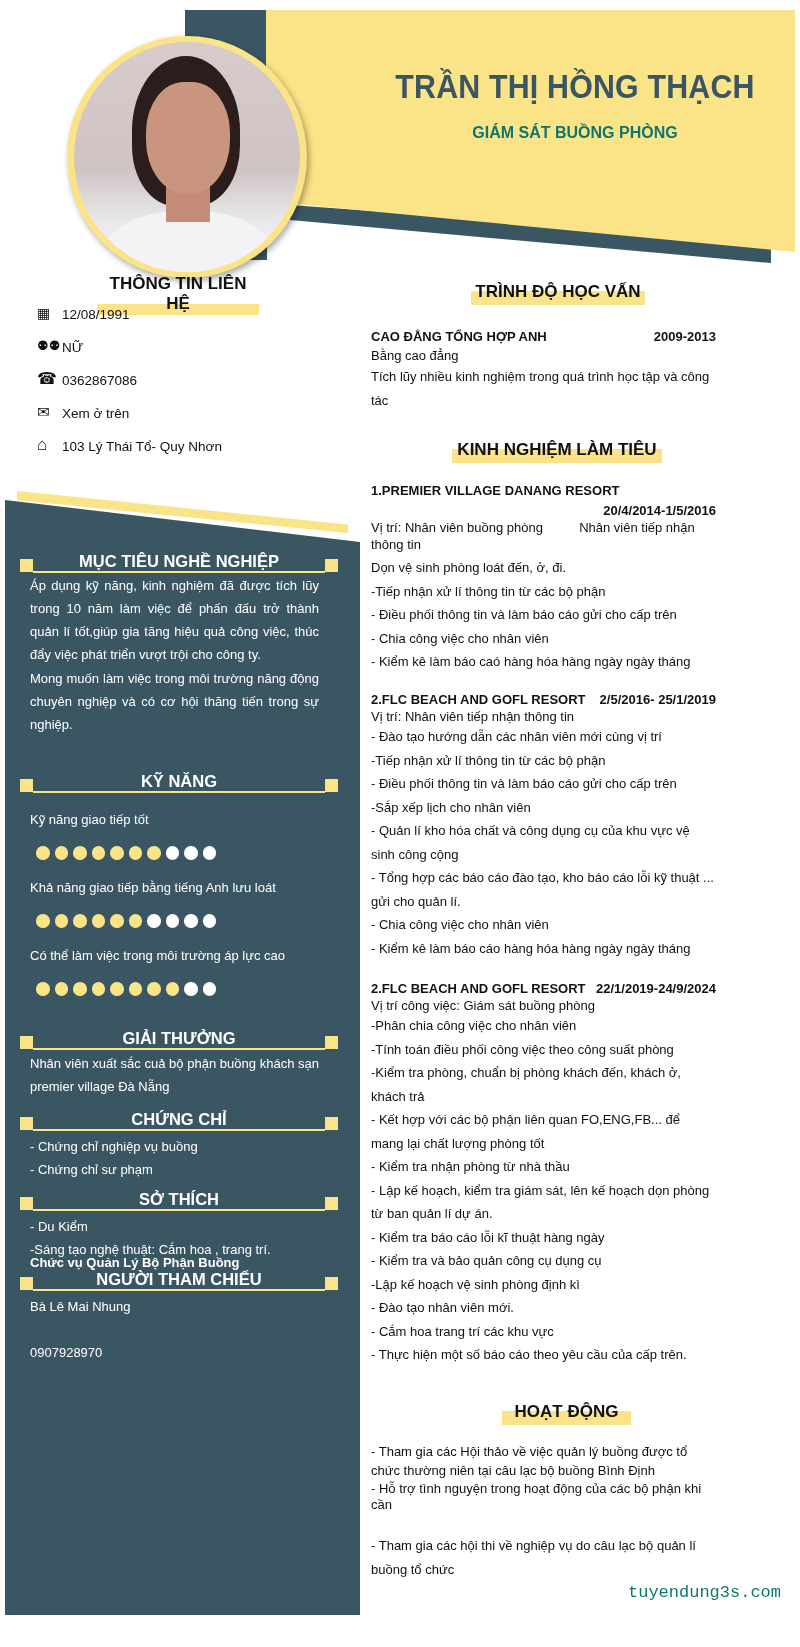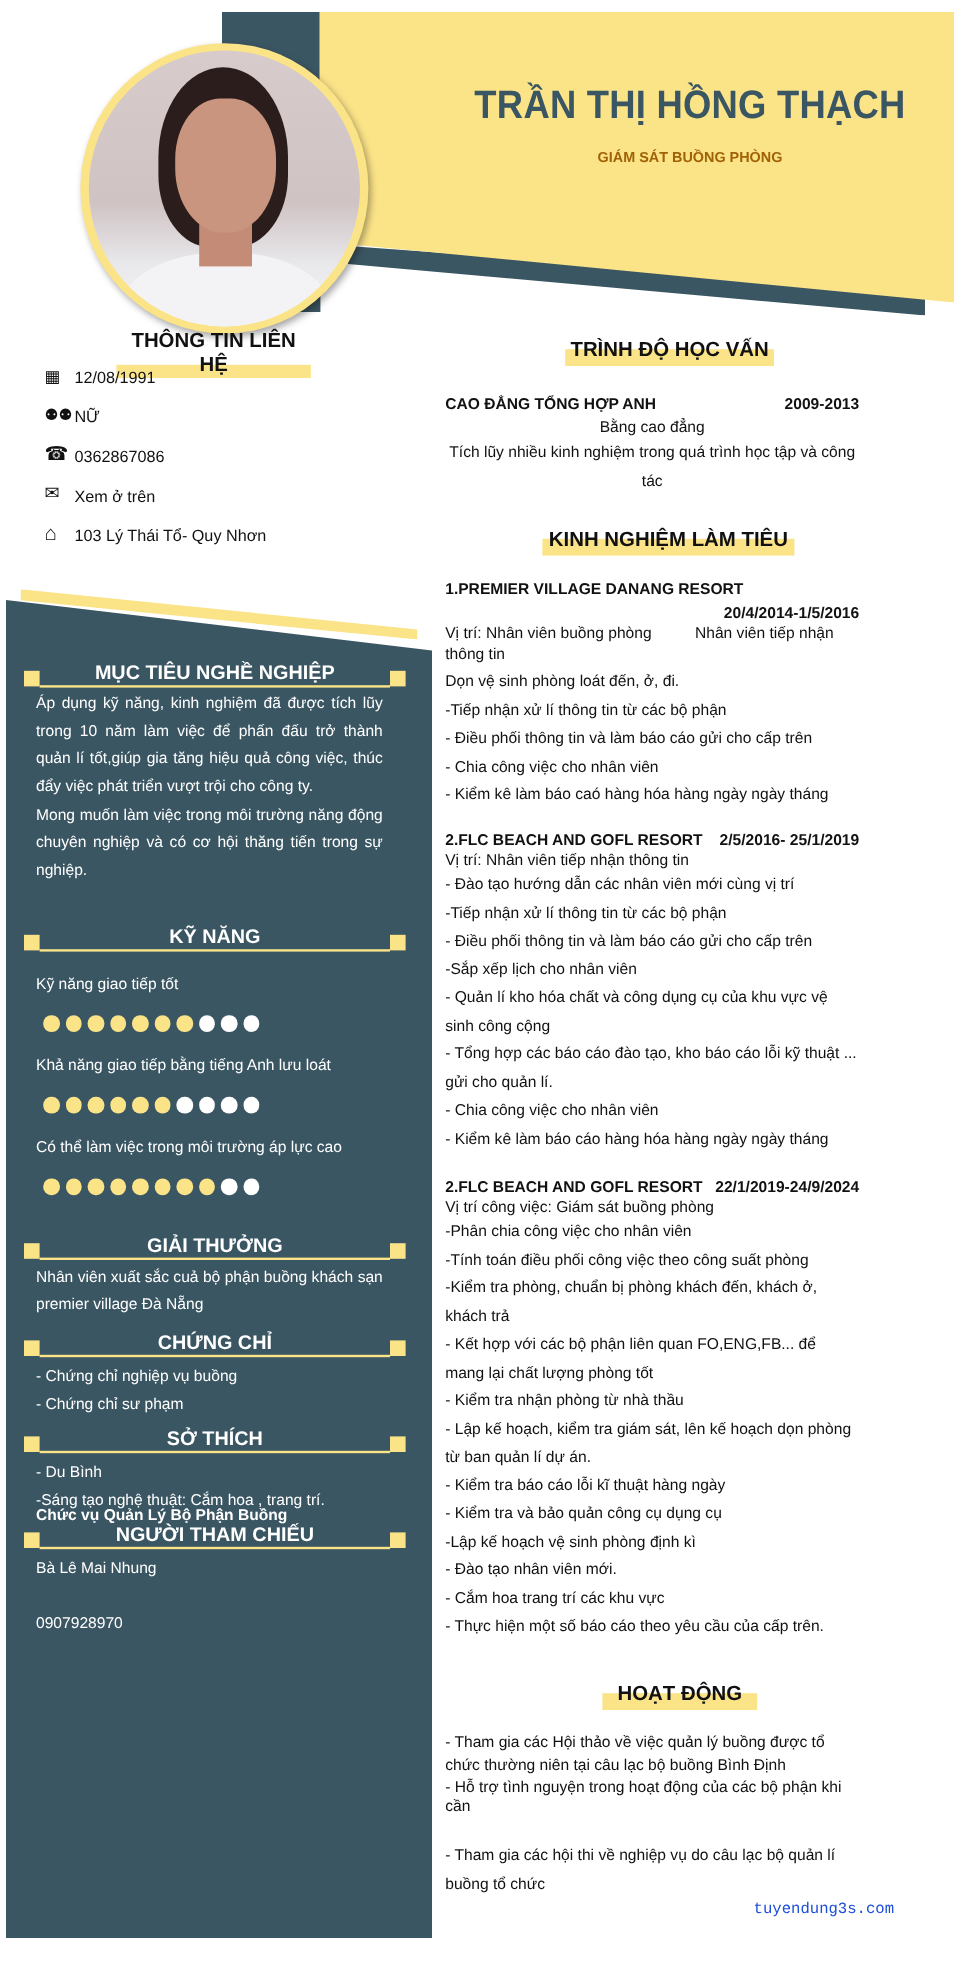--- a/index.html
+++ b/index.html
@@ -17,21 +17,21 @@
     background:#fbe388; box-shadow: 2px 3px 6px rgba(0,0,0,0.35); }
   .photo { position:absolute; left:74px; top:42px; width:226px; height:230px; border-radius:50%; overflow:hidden;
     background: linear-gradient(180deg,#d7cbcc 0%,#cfc3c4 55%,#e9e9ec 78%,#f6f6f8 100%); }
   .photo .hair { position:absolute; left:58px; top:14px; width:108px; height:150px; border-radius:50% 50% 40% 40%; background:#2a1d1c; }
   .photo .face { position:absolute; left:72px; top:40px; width:84px; height:112px; border-radius:45% 45% 48% 48%; background:#c9957f; }
   .photo .neck { position:absolute; left:92px; top:140px; width:44px; height:40px; background:#c48c77; }
   .photo .shirt { position:absolute; left:28px; top:168px; width:172px; height:90px; border-radius:50% 50% 0 0; background:#f3f3f5; }
 
   .name { position:absolute; left:355px; top:68px; width:440px; text-align:center; font-size:33px; font-weight:bold;
     color:#3b5663; letter-spacing:0.2px; font-family:"Liberation Sans", sans-serif; transform:scaleX(0.92); }
-  .role { position:absolute; left:355px; top:124px; width:440px; text-align:center; font-size:12px; font-weight:bold; color:#a16207; }
+  .role { position:absolute; left:355px; top:124px; width:440px; text-align:center; font-size:16px; font-weight:bold; color:#0f766e; }
 
   
   .sec-title-light { position:absolute; text-align:center; font-weight:bold; font-size:17px; color:#111; }
   .sec-title-light .bar { position:absolute; left:0; right:0; bottom:-2px; height:13px; background:#fbe388; z-index:0; }
   .sec-title-light span.t { position:relative; z-index:1; }
 
   .contact { position:absolute; left:37px; top:306px; width:300px; }
   .contact .row { display:flex; align-items:flex-start; height:33px; font-size:13.5px; }
   .contact .ic { width:25px; font-size:14px; line-height:14px; color:#111; }
   .contact .tx { line-height:20px; margin-top:-1px; }
@@ -51,21 +51,21 @@
   .side-p { position:absolute; left:30px; width:289px; color:#fff; font-size:13px; line-height:23px; text-align:justify; }
   .side-p.left { text-align:left; }
   .dots { position:absolute; left:36px; display:flex; gap:5px; }
   .dot { width:13.5px; height:13.5px; border-radius:50%; background:#fff; }
   .dot.on { background:#fbe388; }
 
   
   .rc { position:absolute; left:371px; width:345px; font-size:13px; line-height:19px; color:#111; }
   .rc .h { font-weight:bold; display:flex; justify-content:space-between; }
   .rc .l23 { line-height:23.5px; }
-  .watermark { position:absolute; left:628px; top:1583px; font-family:"Liberation Mono", monospace; font-size:13px; color:#1d4ed8; }
+  .watermark { position:absolute; left:628px; top:1583px; font-family:"Liberation Mono", monospace; font-size:17px; color:#0f766e; }
 </style>
 </head>
 <body>
 
 <div class="hdr-dark"></div>
 <div class="hdr-stripe"></div>
 <div class="hdr-yellow2"></div>
 
 <div class="photo-ring"></div>
 <div class="photo">
@@ -163,34 +163,34 @@
 
 <div class="side-head" style="top:1108px;">
   <div class="sq l"></div><div class="sq r"></div><div class="ln"></div><span class="t">CHỨNG CHỈ</span>
 </div>
 <div class="side-p left" style="top:1135px;">- Chứng chỉ nghiệp vụ buồng</div>
 <div class="side-p left" style="top:1158px;">- Chứng chỉ sư phạm</div>
 
 <div class="side-head" style="top:1188px;">
   <div class="sq l"></div><div class="sq r"></div><div class="ln"></div><span class="t">SỞ THÍCH</span>
 </div>
-<div class="side-p left" style="top:1215px;">- Du Bình</div>
+<div class="side-p left" style="top:1215px;">- Du Kiểm</div>
 <div class="side-p left" style="top:1238px;">-Sáng tạo nghệ thuật: Cắm hoa , trang trí.</div>
 
 <div class="side-head" style="top:1268px;">
   <div class="sq l"></div><div class="sq r"></div><div class="ln"></div><span class="t">NGƯỜI THAM CHIẾU</span>
 </div>
 <div class="side-p left" style="top:1295px;">Bà Lê Mai Nhung</div>
 <div class="side-p left" style="top:1251px;font-weight:bold;">Chức vụ Quản Lý Bộ Phận Buồng</div>
 <div class="side-p left" style="top:1341px;">0907928970</div>
 
 <div class="sec-title-light" style="left:471px; top:282px; width:174px;">
   <div class="bar" style="bottom:-3px; height:14px;"></div><span class="t">TRÌNH ĐỘ HỌC VẤN</span>
 </div>
-<div class="rc" style="top:327px;text-align:center;">
+<div class="rc" style="top:327px;">
   <div class="h">
       <span>CAO ĐẲNG TỔNG HỢP ANH</span>
       <span>2009-2013</span>
     </div>
   <div>Bằng cao đẳng</div>
   <div class="l23">Tích lũy nhiều kinh nghiệm trong quá trình học tập và công tác</div>
 </div>
 
 <div class="sec-title-light" style="left:452px; top:440px; width:210px;">
   <div class="bar" style="bottom:-3px; height:14px;"></div><span class="t">KINH NGHIỆM LÀM TIÊU</span>

